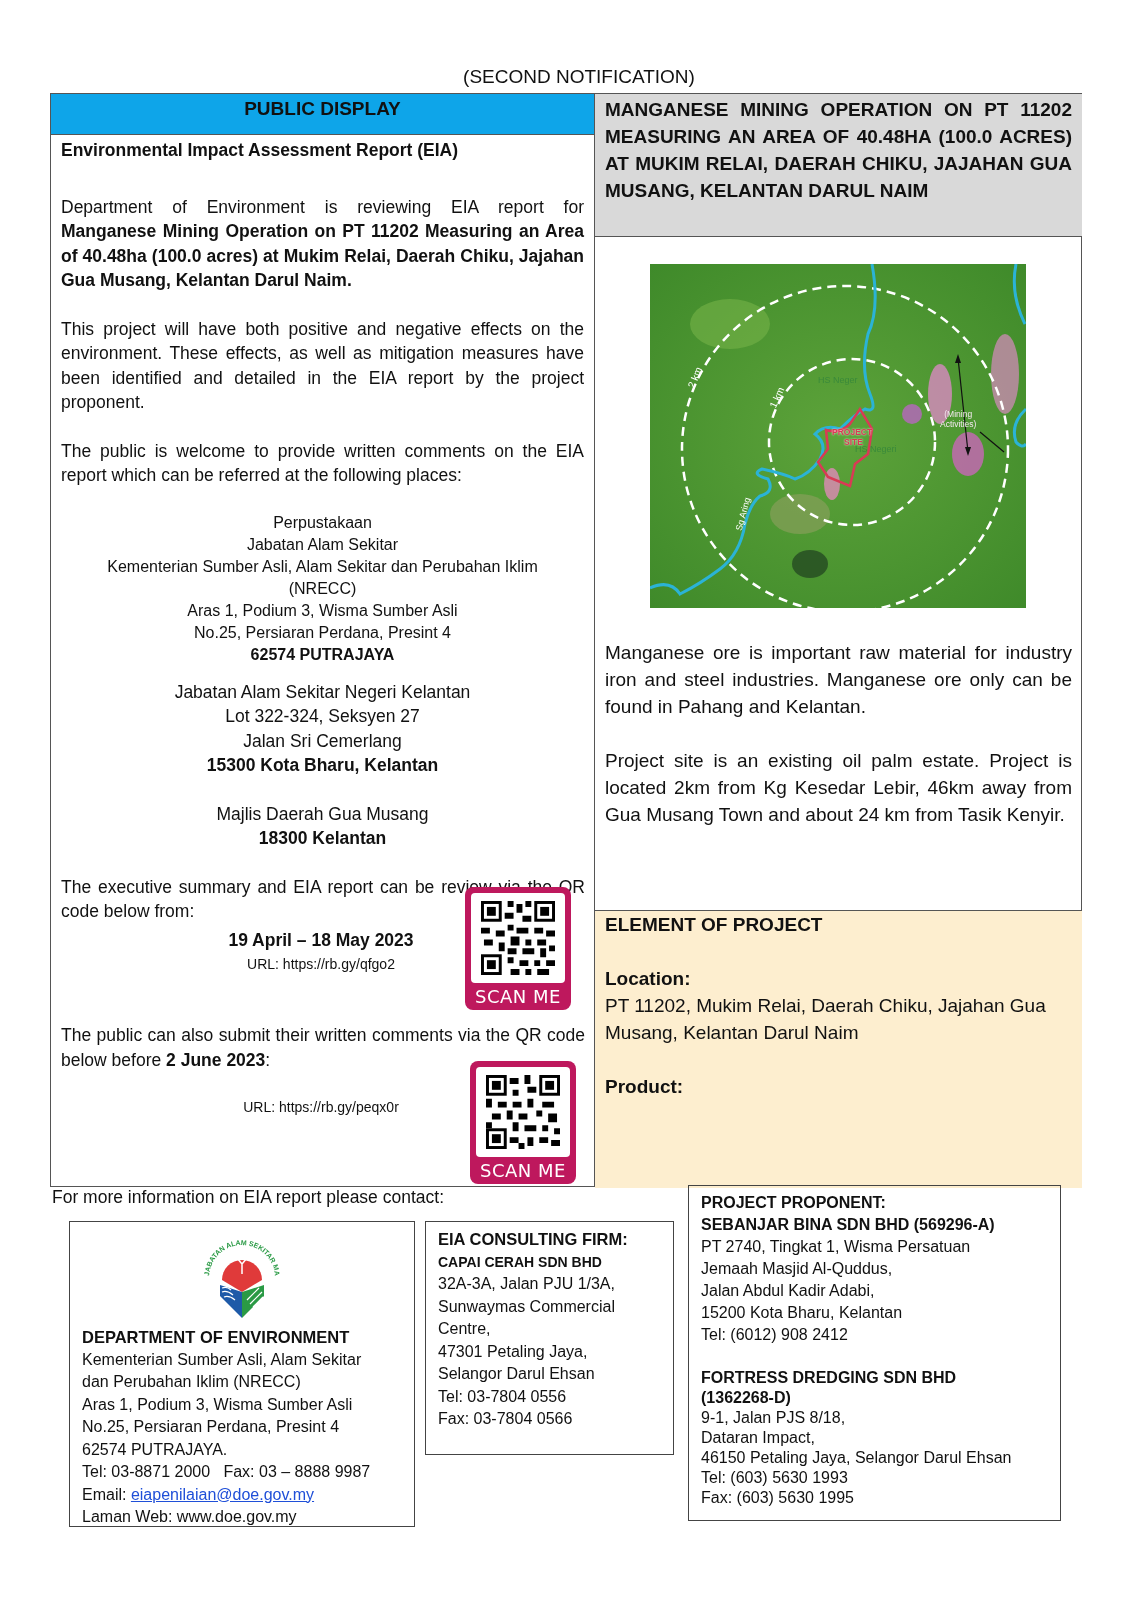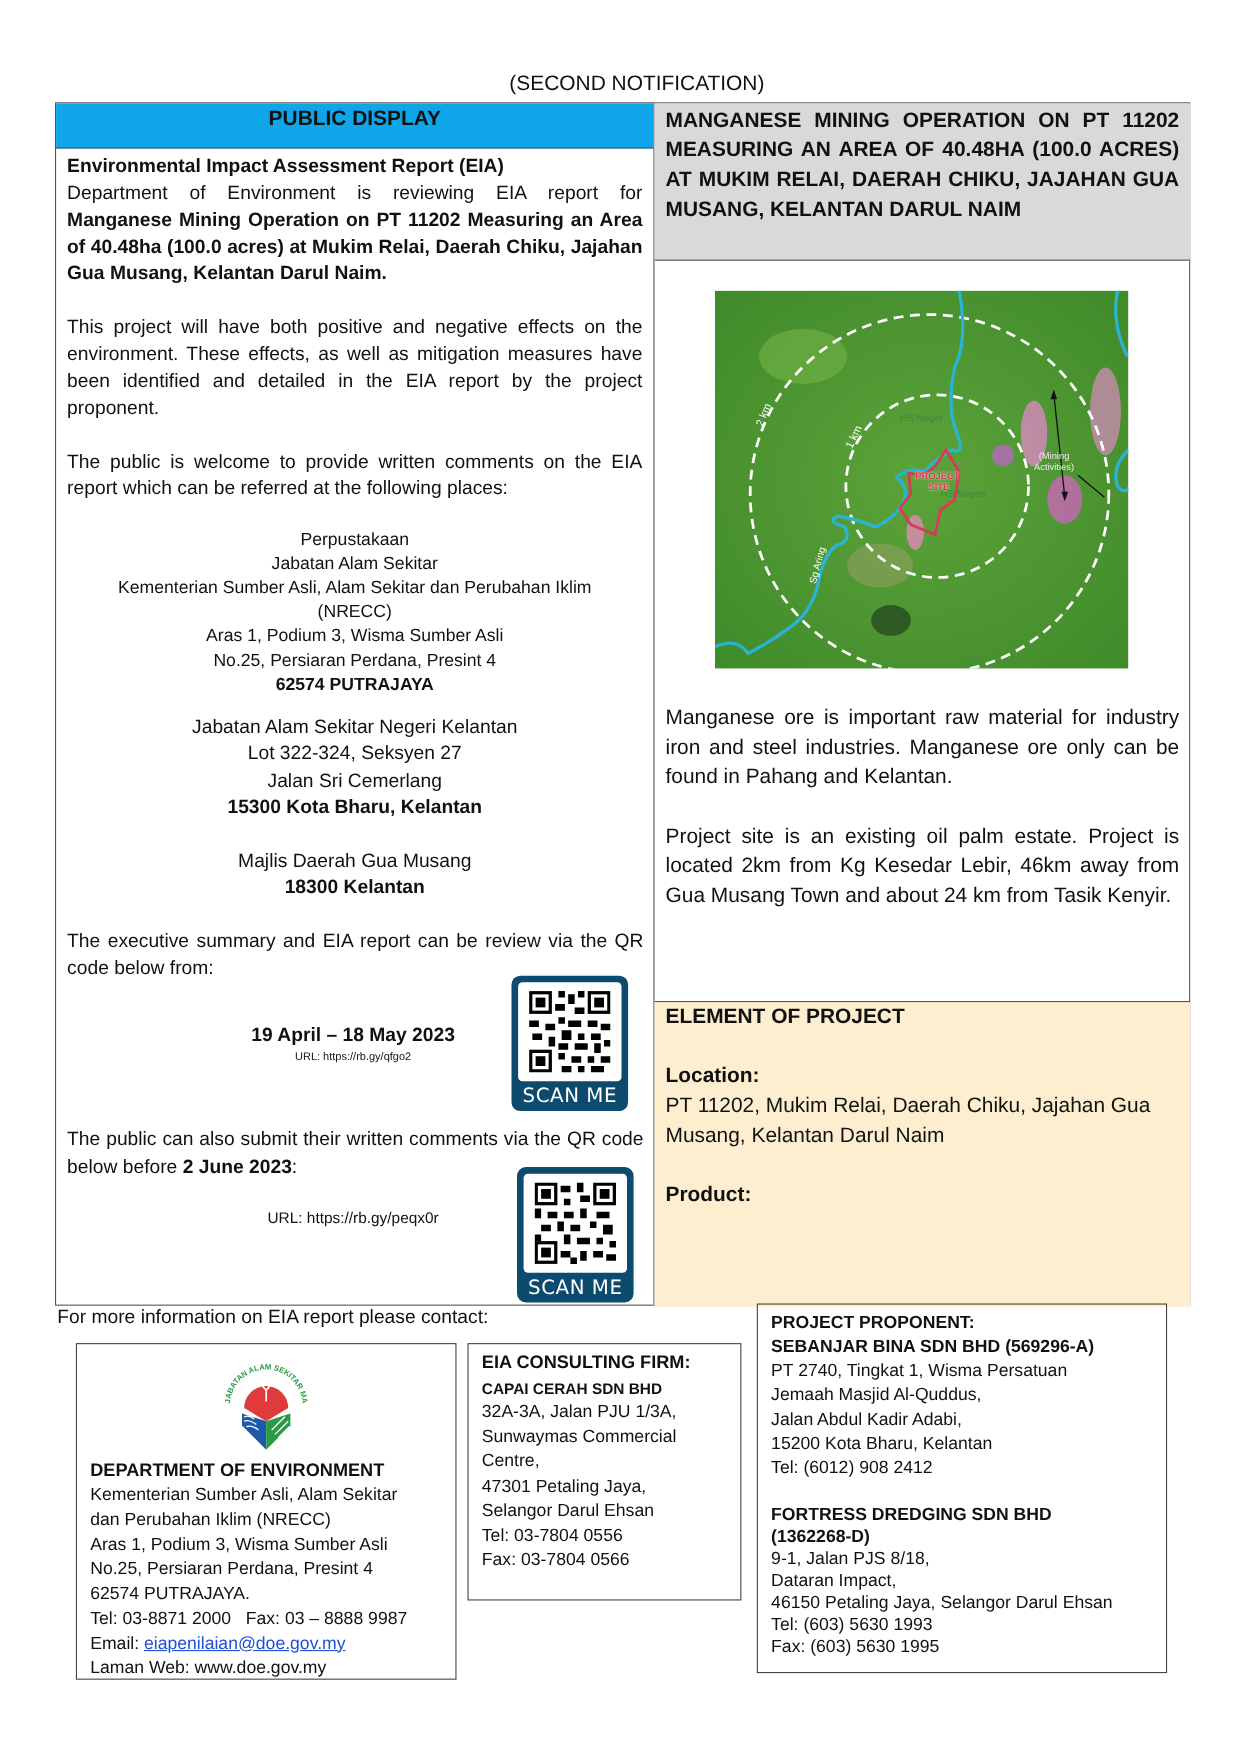--- a/index.html
+++ b/index.html
@@ -14,39 +14,39 @@
   .justify { text-align: justify; }
   .b { font-weight: bold; }
   .center { text-align: center; }
   .addr { font-size: 16px; line-height: 22px; }
   .addr2 { font-size: 17.5px; line-height: 24.5px; }
   .gap { height: 24px; }
   .title-box { background: #d9d9d9; border-bottom: 1px solid #555; height: 143px; padding: 2px 10px 0 10px; font-weight: bold; font-size: 19px; line-height: 27px; text-align: justify; }
   .map-wrap { position: absolute; left: 55px; top: 170px; width: 376px; height: 344px; overflow: hidden; }
   .right-text { position: absolute; left: 10px; top: 545px; width: 467px; font-size: 19px; line-height: 27px; text-align: justify; }
   .element { position: absolute; left: 0; top: 816px; width: 487px; height: 278px; background: #fdeecf; border-top: 1px solid #555; padding: 0 10px; font-size: 19px; line-height: 27px; }
-  .qr { position: absolute; width: 106px; background: #0c4a6e; border-radius: 8px; padding: 6px 6px 0 6px; }
+  .qr { position: absolute; width: 106px; background: #be185d; border-radius: 8px; padding: 6px 6px 0 6px; }
   .qr-inner { background: #fff; border-radius: 4px; height: 90px; display: flex; align-items: center; justify-content: center; }
   .qr-label { color: #fff; text-align: center; font-size: 18px; font-family: "DejaVu Sans", sans-serif; letter-spacing: 0.5px; height: 27px; line-height: 27px; }
   .contact-intro { position: absolute; top: 1187px; left: 52px; font-size: 17.5px; }
   .box { position: absolute; border: 1px solid #444; font-size: 16px; line-height: 22.5px; padding: 0 12px; }
   .link { color: #1f4fd8; text-decoration: underline; }
 </style>
 </head>
 <body>
 
 <div class="notif">(SECOND NOTIFICATION)</div>
 
 <div class="grid">
 
   <div class="col-left">
     <div class="pd-head">PUBLIC DISPLAY</div>
     <div class="left-body">
       <div class="b" style="margin-top:3px;">Environmental Impact Assessment Report (EIA)</div>
-      <div class="justify" style="text-align-last:justify;">Department of Environment is reviewing EIA report for</div>
+      <div class="justify" style="text-align-last:justify;margin-top:32px;">Department of Environment is reviewing EIA report for</div>
       <div class="b justify">Manganese Mining Operation on PT 11202 Measuring an Area of 40.48ha (100.0 acres) at Mukim Relai, Daerah Chiku, Jajahan Gua Musang, Kelantan Darul Naim.</div>
       <div class="gap"></div>
       <div class="justify">This project will have both positive and negative effects on the environment. These effects, as well as mitigation measures have been identified and detailed in the EIA report by the project proponent.</div>
       <div class="gap"></div>
       <div class="justify">The public is welcome to provide written comments on the EIA report which can be referred at the following places:</div>
       <div class="gap"></div>
 
       <div class="center addr">
         <div>Perpustakaan</div>
         <div>Jabatan Alam Sekitar</div>
@@ -66,21 +66,21 @@
       <div class="gap"></div>
       <div class="center addr2">
         <div>Majlis Daerah Gua Musang</div>
         <div class="b">18300 Kelantan</div>
       </div>
       <div class="gap"></div>
       <div class="justify" style="width:524px;">The executive summary and EIA report can be review via the QR code below from:</div>
     </div>
 
     <div class="center b" style="position:absolute; left:150px; top:836px; width:240px; font-size:17.5px;">19 April – 18 May 2023</div>
-    <div class="center" style="position:absolute; left:150px; top:862px; width:240px; font-size:10px;">URL: https://rb.gy/qfgo2</div>
+    <div class="center" style="position:absolute; left:150px; top:862px; width:240px; font-size:14px;">URL: https://rb.gy/qfgo2</div>
 
     <div class="qr" style="left:414px; top:793px;">
       <div class="qr-inner">
         <svg width="74" height="74" viewBox="0 0 25 25">
           <rect x="0" y="0" width="7" height="7" fill="#000"></rect>
             <rect x="1" y="1" width="5" height="5" fill="#fff"></rect>
             <rect x="2" y="2" width="3" height="3" fill="#000"></rect>
           <rect x="18" y="0" width="7" height="7" fill="#000"></rect>
             <rect x="19" y="1" width="5" height="5" fill="#fff"></rect>
             <rect x="20" y="2" width="3" height="3" fill="#000"></rect>

